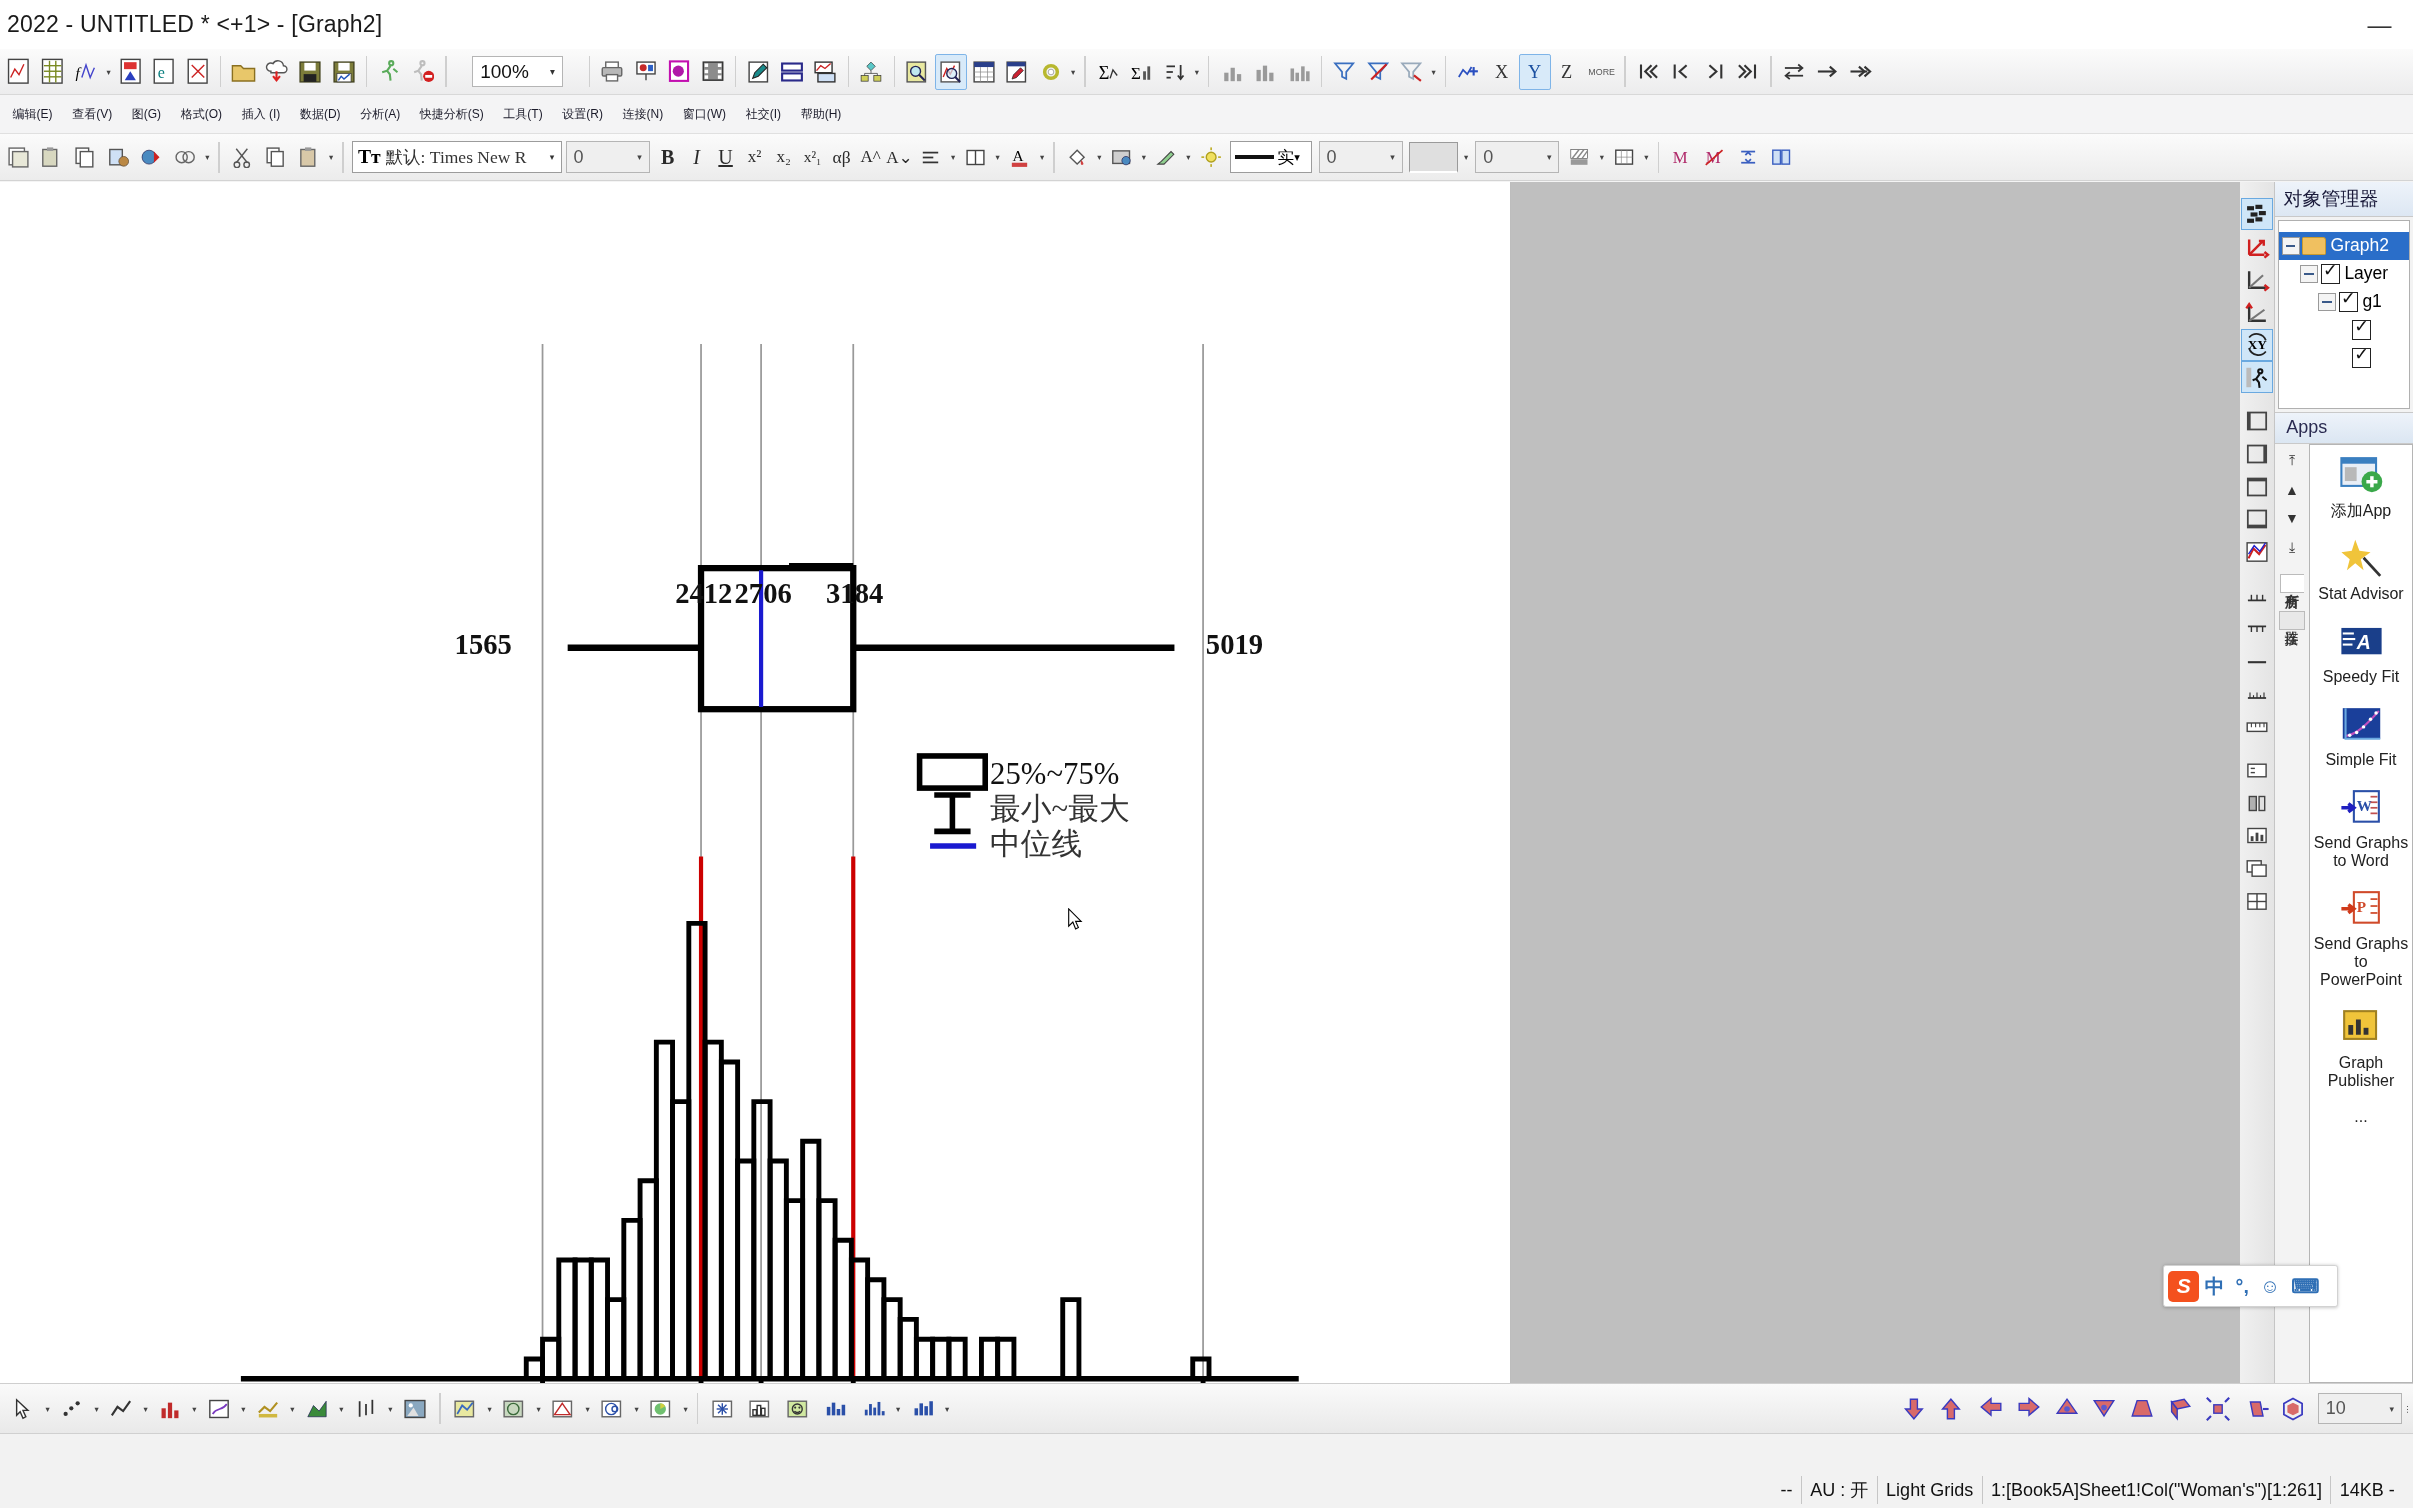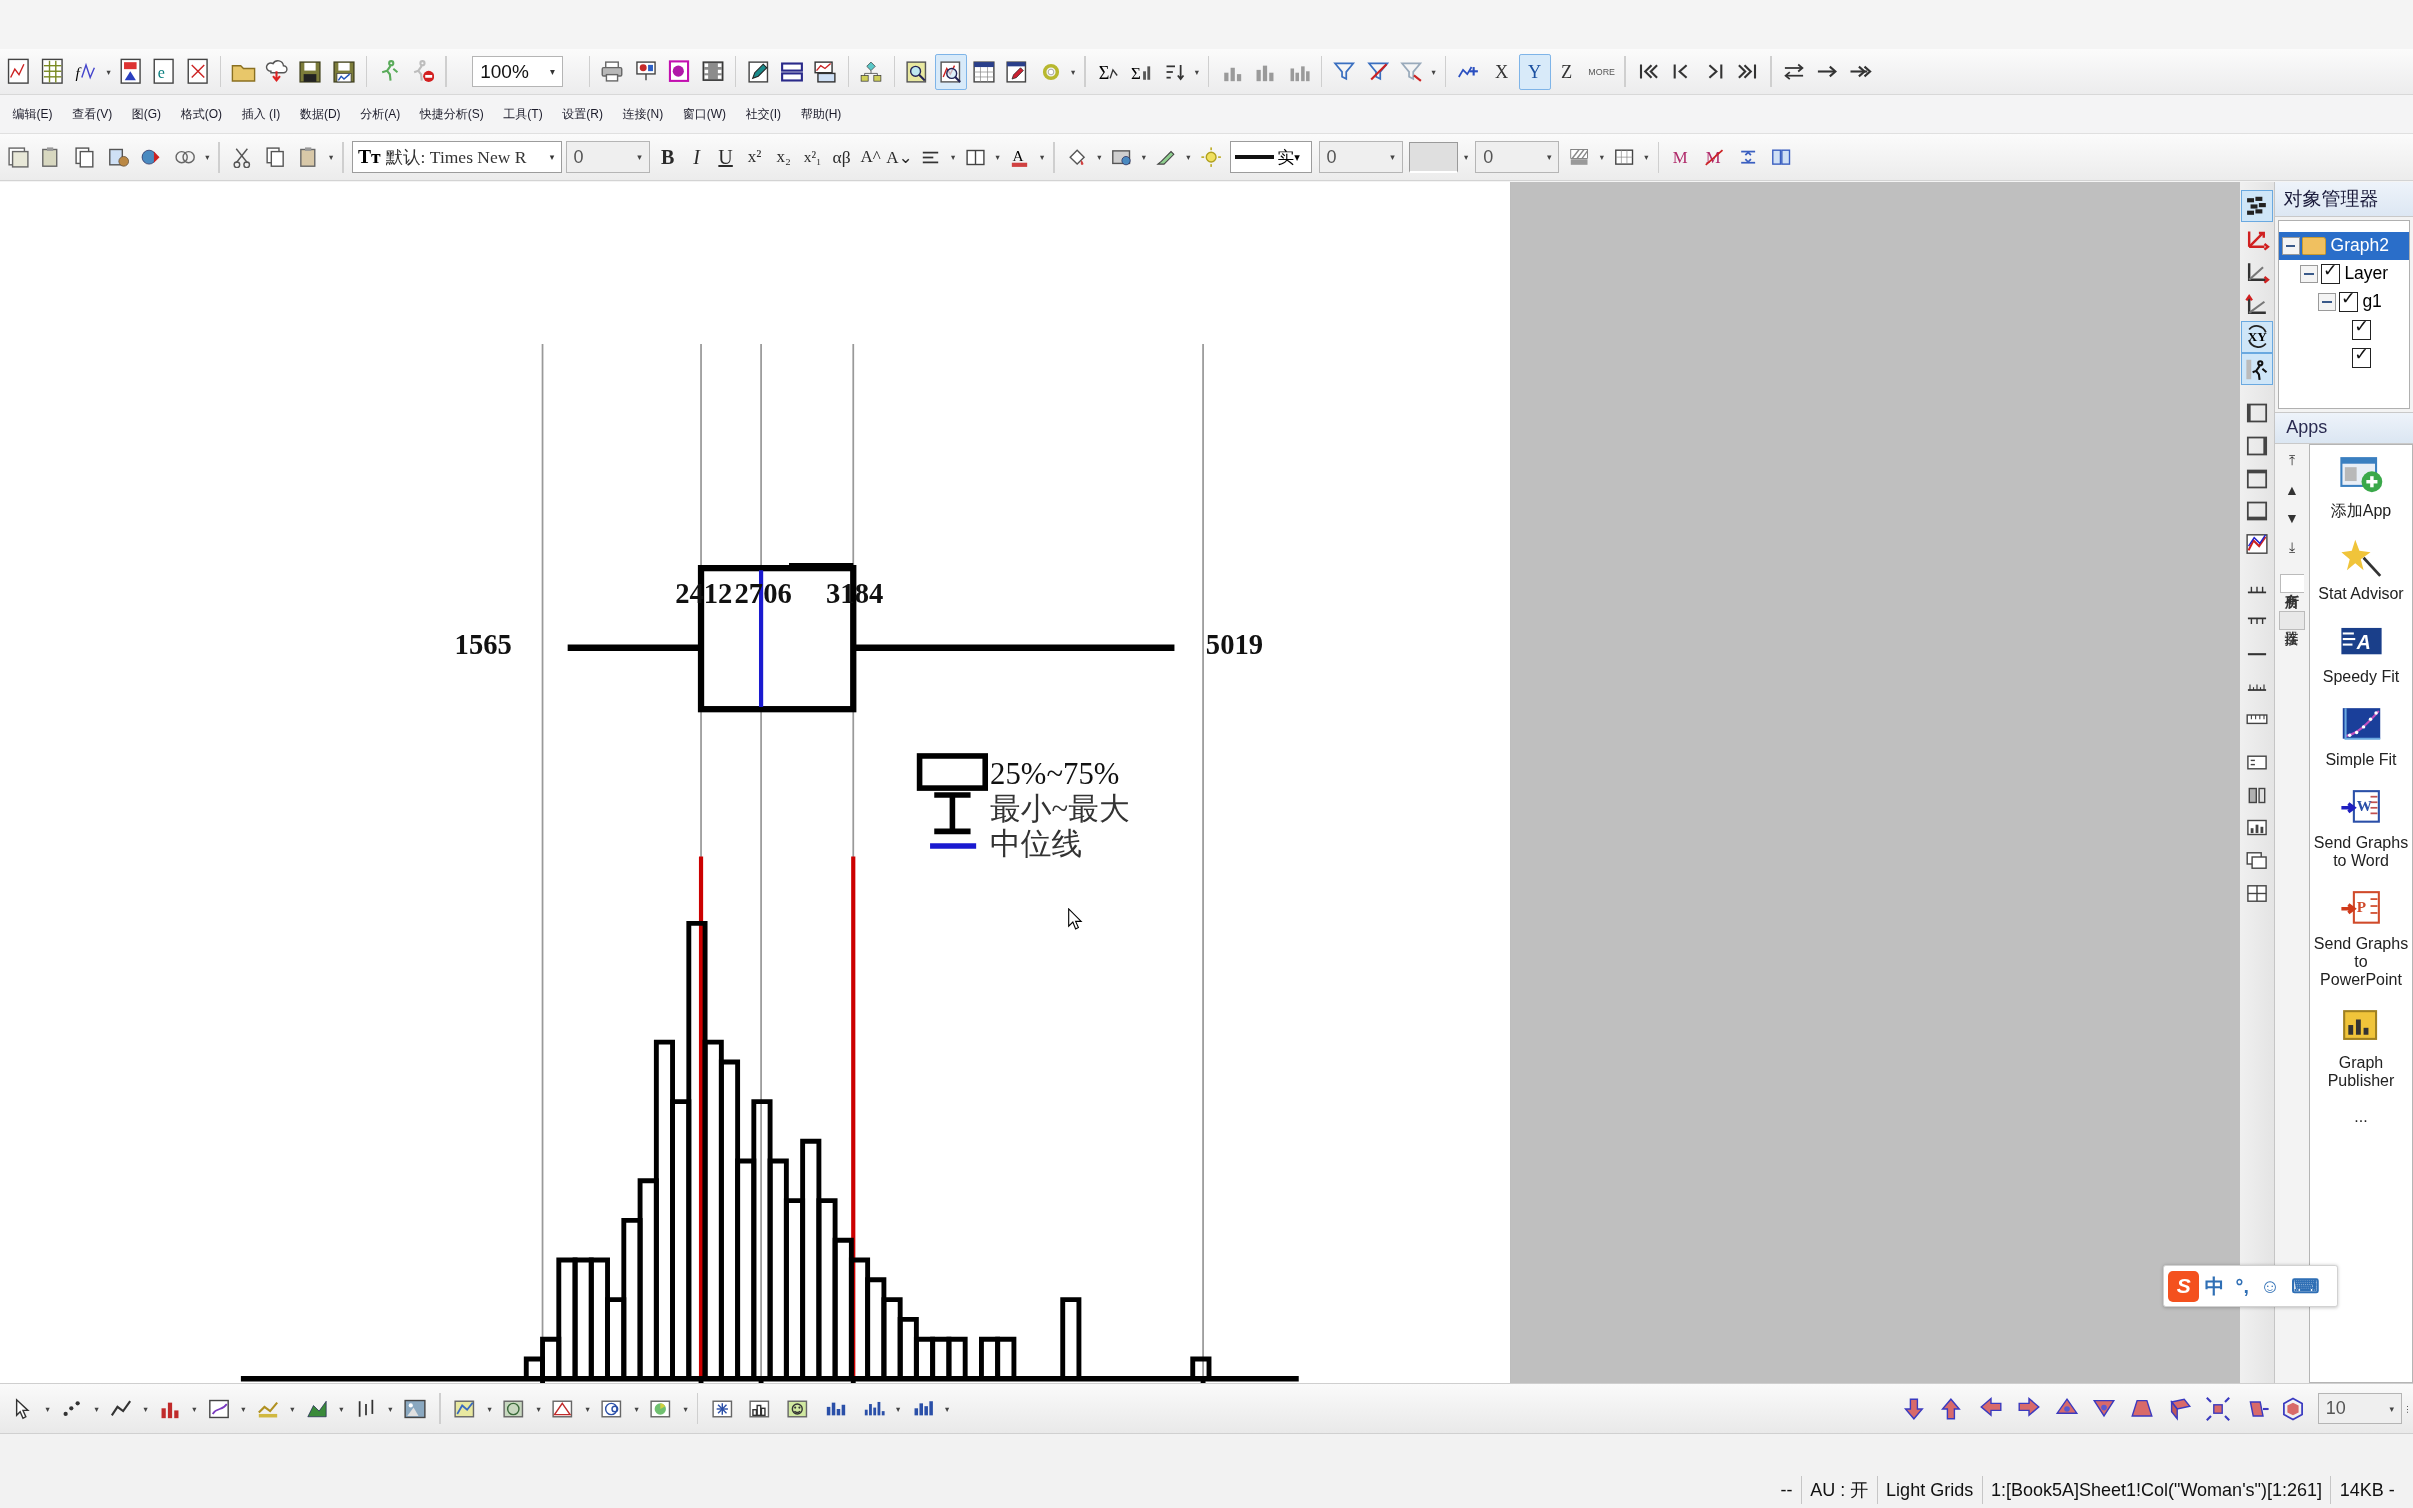--- a/index.html
+++ b/index.html
@@ -96,21 +96,21 @@
     position: absolute; left: 1511px; top: 182px; width: 730px; height: 1201px;
     background: #bfbfbf;
   }
   .graph-svg { position: absolute; left: 0; top: 0; }
 
   
   .vtoolstrip {
     position: absolute; left: 2240px; top: 182px; width: 35px; height: 1321px;
     background: linear-gradient(90deg,#f0f0f0,#e4e4e4);
     border-right: 0.7px solid #c5c5c5; display: flex; flex-direction: column;
-    align-items: center; padding-top: 8px;
+    align-items: center; padding-top: 16px;
   }
   .vbtn { width: 32px; height: 32px; display: flex; align-items: center; justify-content: center;
           border: 0.7px solid transparent; margin-bottom: 0.7px; }
   .vbtn.sel { border-color: #6aa9e0; background: #cfe6f8; }
   .vgap { height: 11.2px; }
 
   
   .rightpanel {
     position: absolute; left: 2275px; top: 182px; width: 138px; height: 1201px;
     background: #f3f3f3; display: flex; flex-direction: column;
@@ -190,20 +190,26 @@
   .ime-item { font-size: 19.6px; color: #2f6fb5; padding: 0 5.6px; font-weight: bold; }
 
   
   .cursor { position: absolute; left: 1068px; top: 726px; width: 18px; height: 24px; }
 </style>
 </head>
 <body>
 
 <div id="app">
 
+  <div class="titlebar">
+    <div class="ttext"> 2022 - UNTITLED * &lt;+1&gt; - [Graph2]</div>
+    <div class="win-btns">
+      <div class="win-btn min">—</div>
+    </div>
+  </div>
 
   <div class="tb1">
     <div class="tbtn">
       <svg width="24" height="26.5" viewBox="0 0 34 38">
           <rect x="2" y="2" width="28" height="34" fill="#fff" stroke="#444" stroke-width="2"></rect>
           <polyline points="5,28 11,16 17,24 24,9" fill="none" stroke="#c22" stroke-width="2"></polyline>
         </svg>
     </div>
     <div class="tbtn">
       <svg width="24" height="26.5" viewBox="0 0 34 38">

